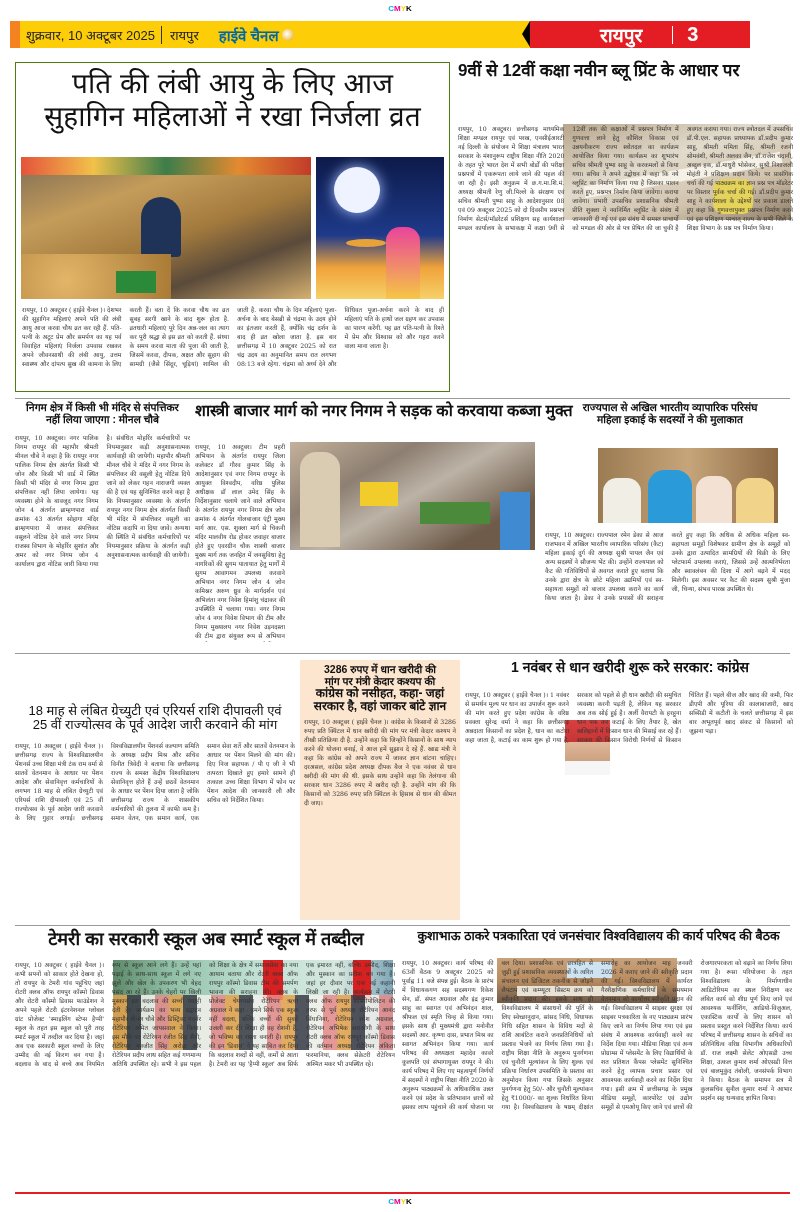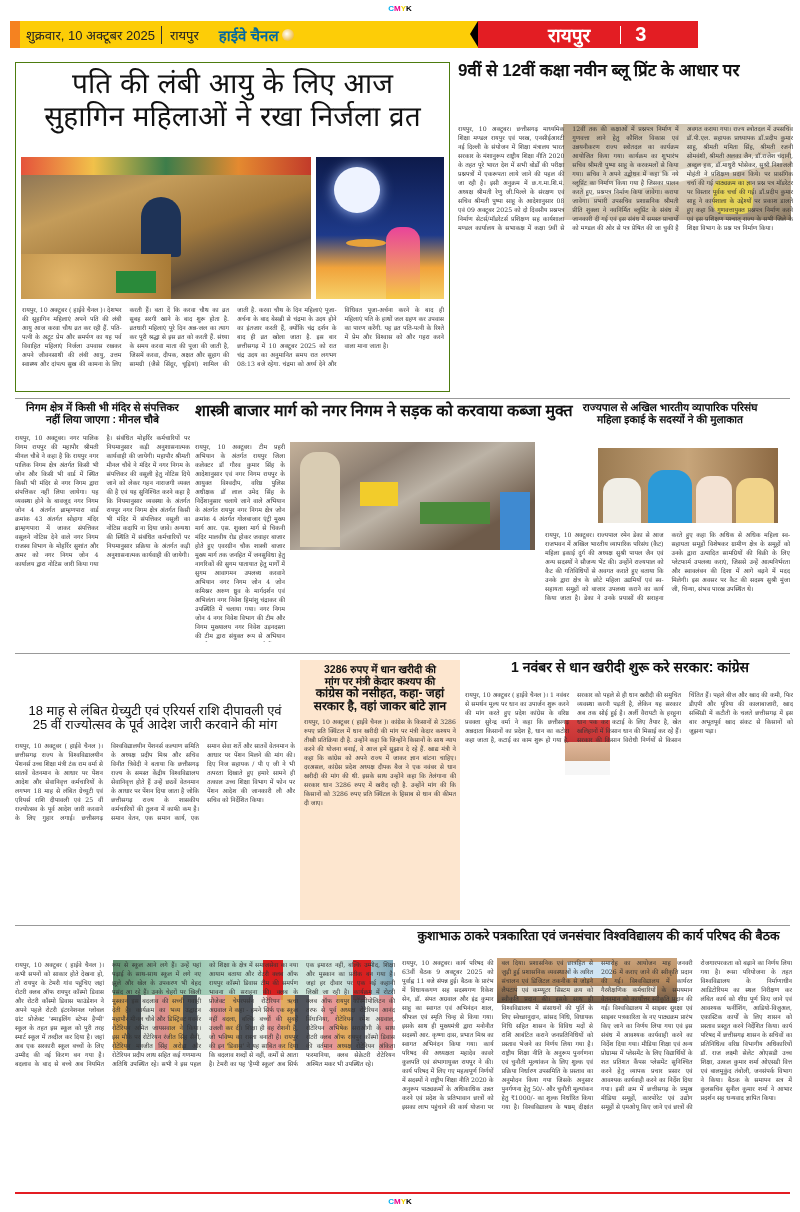--- a/index.html
+++ b/index.html
@@ -1,19 +1,19 @@
 <!DOCTYPE html>
 <html><head>
 <meta charset="utf-8">
 <style>
   * { box-sizing: border-box; margin: 0; padding: 0; }
   body { width: 800px; height: 1212px; background: #fff; font-family: "DejaVu Serif", serif; color: #222; position: relative; overflow: hidden; }
   .cmyk { position: absolute; left: 0; width: 800px; text-align: center; font-family: "Liberation Sans", sans-serif; font-size: 8px; font-weight: bold; }
   .cmyk .c { color: #00aeef; } .cmyk .m { color: #ec008c; } .cmyk .y { color: #f5d800; } .cmyk .k { color: #000; }
-  .masthead { position: absolute; left: 10px; top: 21px; width: 688px; height: 27px; background: #fdcd07; display: flex; align-items: center; }
+  .masthead { position: absolute; left: 10px; top: 21px; width: 740px; height: 27px; background: #fdcd07; display: flex; align-items: center; }
   .masthead .orange { width: 10px; height: 100%; background: #f58220; }
   .masthead .date { font-family: "Liberation Sans", sans-serif; font-size: 13px; padding: 0 6px; color: #222; border-right: 1px solid #333; }
   .masthead .city { font-family: "Liberation Sans", sans-serif; font-size: 13px; padding: 0 8px; color: #222; }
   .masthead .brand { font-family: "Liberation Sans", sans-serif; font-size: 15px; font-weight: bold; color: #0369a1; margin-left: 12px; display: flex; align-items: center; gap: 3px; }
   .masthead .brand .disk { width: 12px; height: 12px; border-radius: 50%; background: radial-gradient(circle at 40% 40%, #fff, #e9a400); display: inline-block; }
   .masthead .red { position: absolute; right: 0; top: 0; height: 27px; width: 220px; background: #e31d23; display: flex; align-items: center; color: #fff; font-family: "Liberation Sans", sans-serif; }
   .masthead .red::before { content: ""; position: absolute; left: -8px; top: 0; border-top: 13.5px solid transparent; border-bottom: 13.5px solid transparent; border-right: 8px solid #000; }
   .masthead .red .rcity { font-size: 19px; font-weight: bold; margin-left: 70px; }
   .masthead .red .sep { width: 1px; height: 18px; background: #fff; margin-left: 30px; }
   .masthead .red .pno { font-size: 20px; font-weight: bold; margin-left: 14px; }
@@ -134,20 +134,21 @@
 
 <div class="box" style="left:465px;top:660px;width:330px;height:260px;">
   <h2 style="font-size:14px;font-weight:bold;white-space:nowrap;">1 नवंबर से धान खरीदी शुरू करे सरकार: कांग्रेस</h2>
   <div class="photo" style="left:100px;top:60px;width:45px;height:55px;background:linear-gradient(180deg,#d94040 0%,#c53535 40%,#e2b79a 40%,#caa181 75%,#f6f6f6 75%);"></div>
   <div class="body" style="position:absolute;left:0;top:30px;width:328px;height:225px;columns:3;overflow:hidden;">रायपुर, 10 अक्टूबर ( हाईवे चैनल )। 1 नवंबर से समर्थन मूल्य पर धान का उपार्जन शुरू करने की मांग करते हुए प्रदेश कांग्रेस के वरिष्ठ प्रवक्ता सुरेन्द्र वर्मा ने कहा कि छत्तीसगढ़ अन्नदाता किसानों का प्रदेश है, धान का कटोरा कहा जाता है, कटाई का काम शुरू हो गया है, सरकार को पहले से ही धान खरीदी की समुचित व्यवस्था करनी पड़ती है, लेकिन यह सरकार अब तक सोई हुई है। अर्ली वैरायटी के हरहुना धान पक कर कटाई के लिए तैयार है, खेत खलिहानों में किसान धान की मिसाई कर रहे हैं। सरकार की किसान विरोधी निर्णयों से किसान चिंतित हैं। पहले बीज और खाद की कमी, फिर डीएपी और यूरिया की कालाबाजारी, खाद सब्सिडी में कटौती के चलते छत्तीसगढ़ में इस बार अभूतपूर्व खाद संकट से किसानों को जूझना पड़ा।</div>
 </div>
 
 <div class="rule" style="left:15px;top:925px;width:775px;height:1px;"></div>
 
 <div class="box" style="left:15px;top:930px;width:382px;height:250px;">
+  <h2 style="font-size:18px;font-weight:bold;white-space:nowrap;">टेमरी का सरकारी स्कूल अब स्मार्ट स्कूल में तब्दील</h2>
   <div class="photo" style="left:98px;top:30px;width:280px;height:90px;background:linear-gradient(90deg,#5d8a6a 0%,#8fbfa4 20%,#bfe0d3 50%,#d6e8df 80%,#7fa7b8 100%);">
     <div style="position:absolute;left:150px;top:0;width:20px;height:40px;background:#d92020;"></div>
     <div style="position:absolute;left:240px;top:0;width:18px;height:40px;background:#d92020;"></div>
     <div style="position:absolute;left:0;bottom:0;width:280px;height:55px;background:repeating-linear-gradient(90deg,#e7a24a 0 14px,#3b3b46 14px 28px,#f3f1ec 28px 42px,#e98a8a 42px 56px);opacity:0.85;"></div>
   </div>
   <div class="body" style="position:absolute;left:0;top:30px;width:380px;height:222px;columns:4;overflow:hidden;">रायपुर, 10 अक्टूबर ( हाईवे चैनल )। कभी सपनों को साकार होते देखना हो, तो रायपुर के टेमरी गांव पहुंचिए जहां रोटरी क्लब ऑफ रायपुर कॉस्मो डिवास और रोटरी कॉस्मो डिवास फाउंडेशन ने अपने पहले रोटरी इंटरनेशनल ग्लोबल ग्रांट प्रोजेक्ट 'स्माइलिंग स्टेप्स हैप्पी' स्कूल के तहत इस स्कूल को पूरी तरह स्मार्ट स्कूल में तब्दील कर दिया है। जहां अब एक सरकारी स्कूल बच्चों के लिए उम्मीद की नई किरण बन गया है। बदलाव के बाद से बच्चे अब नियमित रूप से स्कूल आने लगे हैं। उन्हें यहां पढ़ाई के साथ-साथ स्कूल में लगे नए झूले और खेल के उपकरण भी बेहद पसंद आ रहे हैं। उनके चेहरों पर खिली मुस्कान इस बदलाव की सच्ची गवाही देती है। कार्यक्रम का भव्य उद्घाटन महापौर मीनल चौबे और डिस्ट्रिक्ट गवर्नर रोटेरियन अमित जायसवाल ने किया। इस मौके पर रोटेरियन रंजीत सिंह सैनी, रोटेरियन मनजीत सिंह अरोड़ा और रोटेरियन प्रदीप लाथ सहित कई गणमान्य अतिथि उपस्थित रहे। सभी ने इस पहल को शिक्षा के क्षेत्र में समाजसेवा का नया आयाम बताया और रोटरी क्लब ऑफ रायपुर कॉस्मो डिवास टीम की समर्पण भावना की सराहना की। क्लब के प्रोजेक्ट चेयरपर्सन रोटेरियन ऋचा अग्रवाल ने कहा - हमने सिर्फ एक स्कूल नहीं बदला, बल्कि बच्चों की सुबहें उजली कर दीं। शिक्षा ही वह रोशनी है, जो भविष्य का रास्ता बनाती है। रायपुर की इन 'डिवास' ने यह साबित कर दिया कि बदलाव शब्दों से नहीं, कर्मों से आता है। टेमरी का यह 'हैप्पी स्कूल' अब सिर्फ एक इमारत नहीं, बल्कि उम्मीद, शिक्षा और मुस्कान का प्रतीक बन गया है। जहां हर दीवार पर एक नई कहानी लिखी जा रही है। कार्यक्रम में रोटरी क्लब ऑफ रायपुर कॉस्मोपोलिटन की तरफ से पूर्व अध्यक्ष रोटेरियन आनंद सिंघानिया, रोटेरियन रमेश अग्रवाल, रोटेरियन अभिषेक सराओगी के साथ रोटरी क्लब ऑफ रायपुर कॉस्मो डिवास की वर्तमान अध्यक्ष रोटेरियन अंकिता फरमानिया, क्लब सेक्रेटरी रोटेरियन अश्मित मकर भी उपस्थित रहे।</div>
 </div>
 
 <div class="box" style="left:402px;top:930px;width:393px;height:250px;">
   <h2 style="font-size:12.5px;font-weight:bold;white-space:nowrap;">कुशाभाऊ ठाकरे पत्रकारिता एवं जनसंचार विश्वविद्यालय की कार्य परिषद की बैठक</h2>

